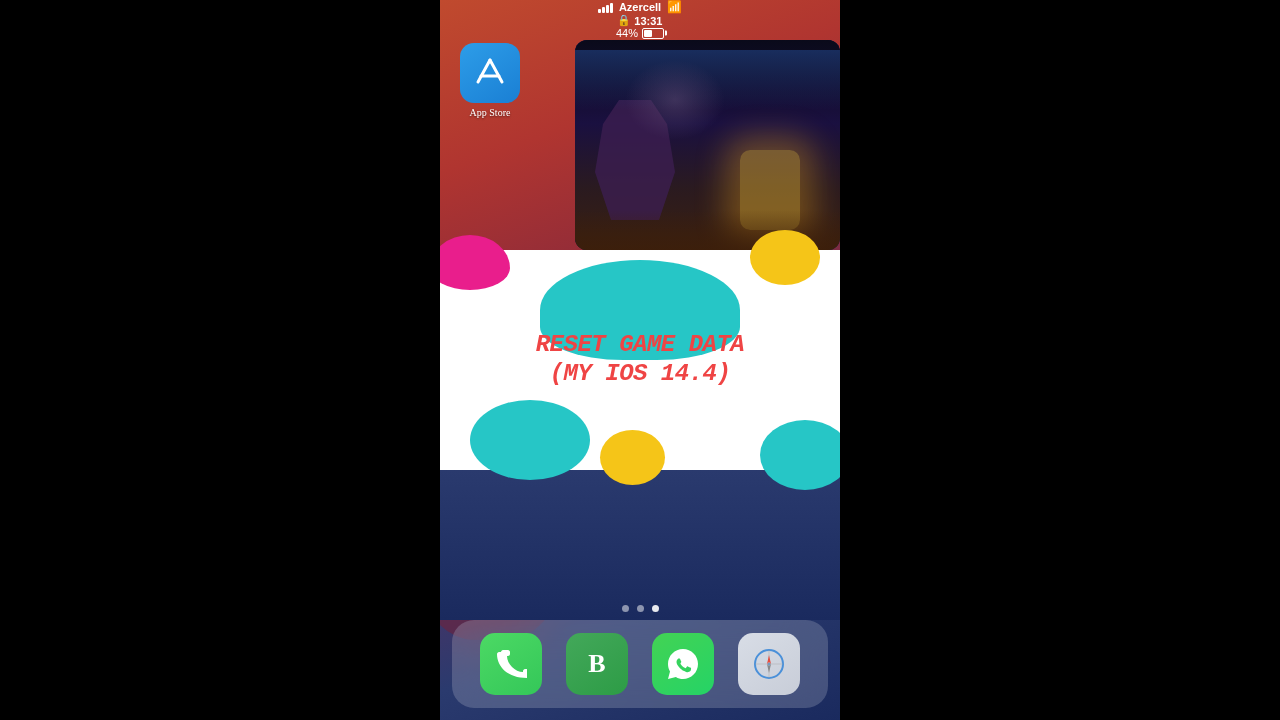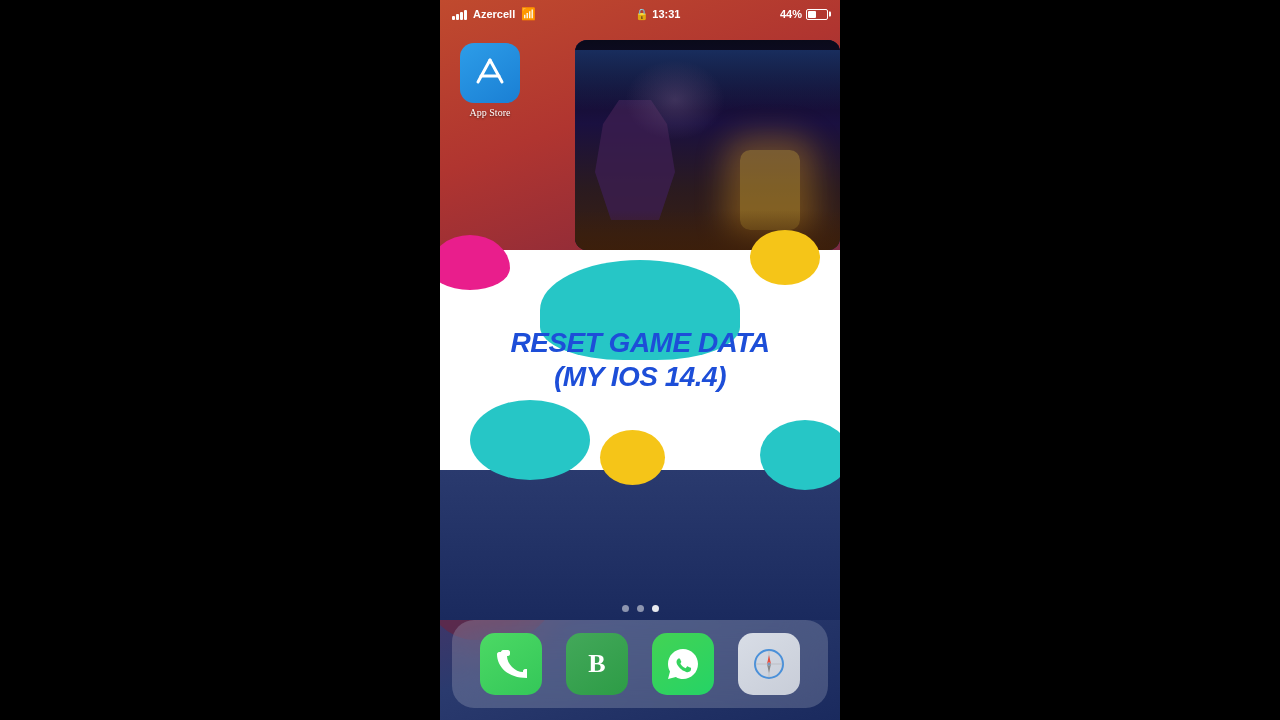--- a/index.html
+++ b/index.html
@@ -68,20 +68,21 @@
       position: absolute;
       top: 0;
       left: 0;
       right: 0;
       height: 28px;
       display: flex;
       align-items: center;
       justify-content: space-between;
       padding: 0 12px;
       z-index: 100;
+      flex-direction: column;
     }
     .status-left {
       display: flex;
       align-items: center;
       gap: 4px;
     }
     .signal-bars {
       display: flex;
       align-items: flex-end;
       gap: 1px;
@@ -110,21 +111,21 @@
       display: flex;
       align-items: center;
       gap: 3px;
     }
     .status-right {
       display: flex;
       align-items: center;
       gap: 4px;
       color: #fff;
       font-size: 11px;
-      font-weight: 700;
+      font-weight: 400;
     }
     .battery-icon {
       width: 22px;
       height: 11px;
       border: 1.5px solid #fff;
       border-radius: 2px;
       position: relative;
       display: flex;
       align-items: center;
       padding: 1px;
@@ -317,26 +318,26 @@
     }
 
     .title-text {
       position: relative;
       z-index: 5;
       text-align: center;
       padding: 20px;
     }
 
     .title-line1, .title-line2, .title-line3 {
-      font-family: Liberation Sans, sans-serif;
+      font-family: Liberation Mono, monospace;
       font-weight: 900;
       font-style: italic;
-      font-size: 28px;
+      font-size: 24px;
       line-height: 1.2;
-      color: #1d4ed8;
+      color: #ef4444;
       text-transform: uppercase;
       letter-spacing: -0.5px;
       display: block;
     }
 
     
     .page-dots {
       position: absolute;
       bottom: 108px;
       left: 0;

